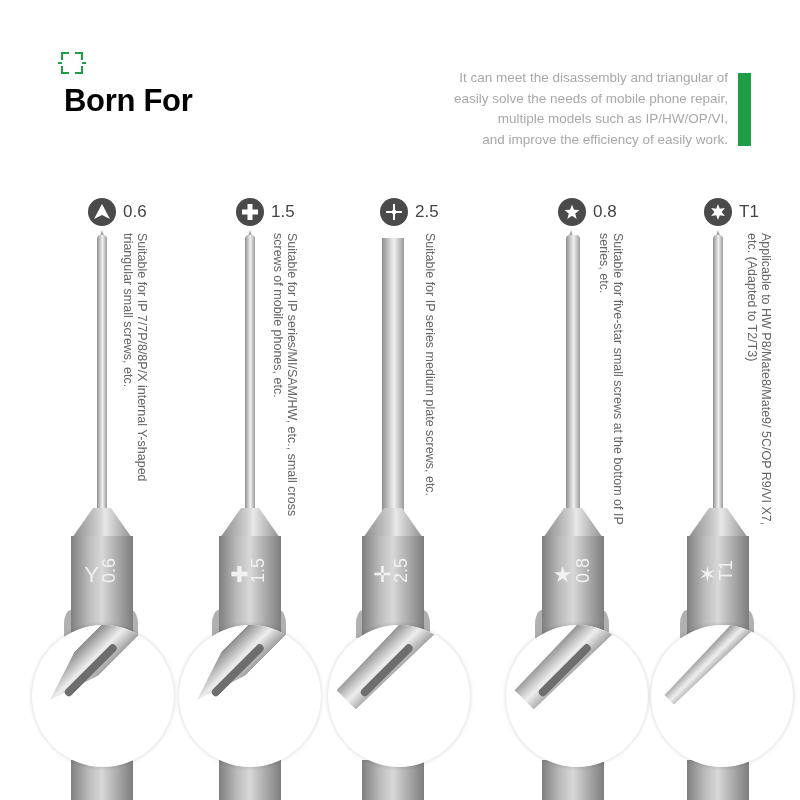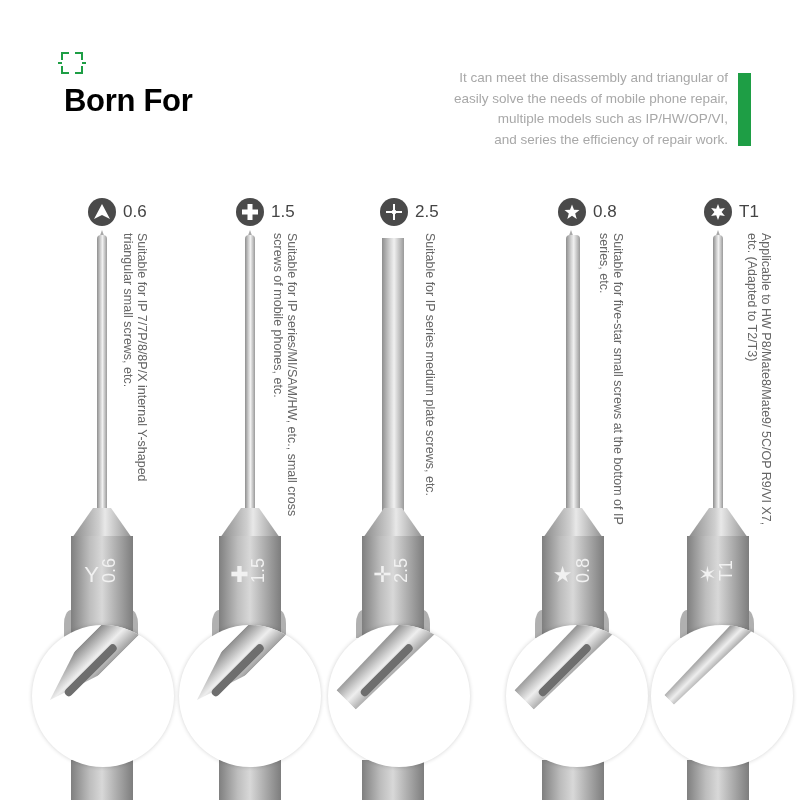--- a/index.html
+++ b/index.html
@@ -55,21 +55,21 @@
 </div>
 
 <div class="title">
   <div>Born For</div>
 </div>
 
 <div class="desc">
   <div>It can meet the disassembly and triangular of</div>
   <div>easily solve the needs of mobile phone repair,</div>
   <div>multiple models such as IP/HW/OP/VI,</div>
-  <div>and series the efficiency of repair work.</div>
+  <div>and improve the efficiency of easily work.</div>
 </div>
 <div class="green-bar"></div>
 
 <div class="col" style="left:40px">
   <div class="spec-head" style="left:48px">
     <div class="icon-circle">
       <svg width="18" height="18" viewBox="0 0 18 18">
           <path d="M9 1 L17 16 L9 12 L1 16 Z" fill="#ffffff"></path>
         </svg>
     </div>

